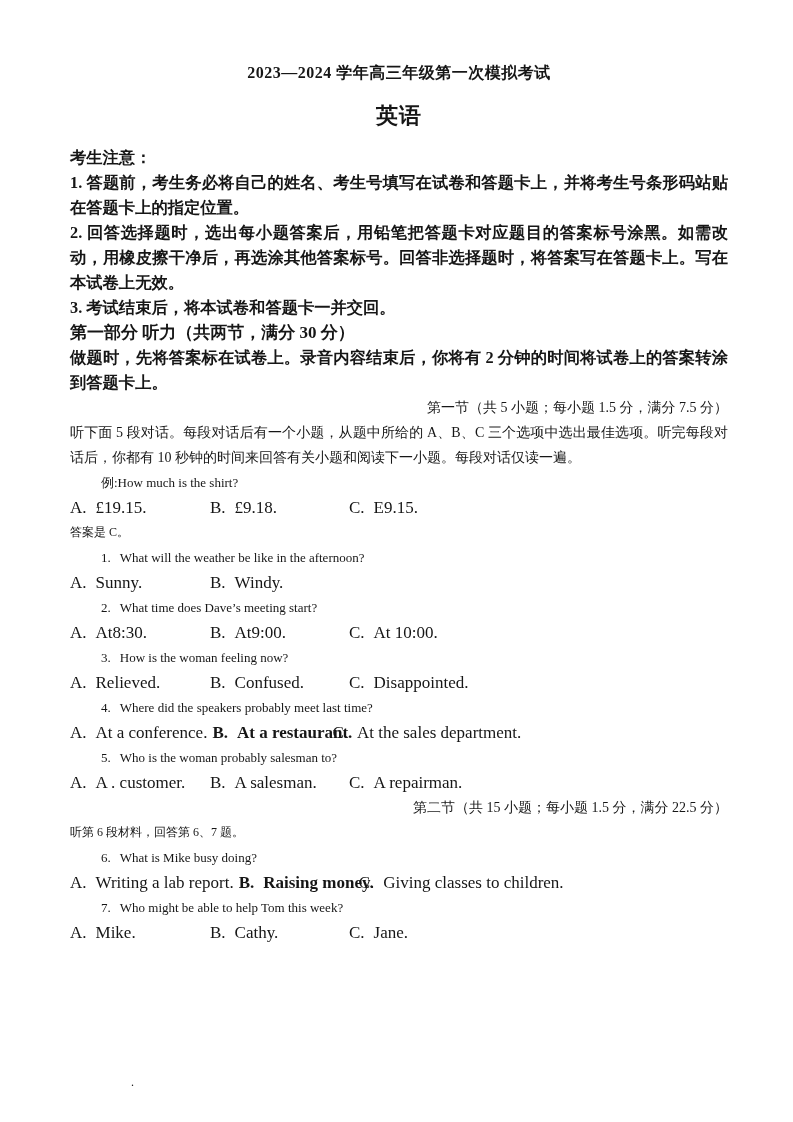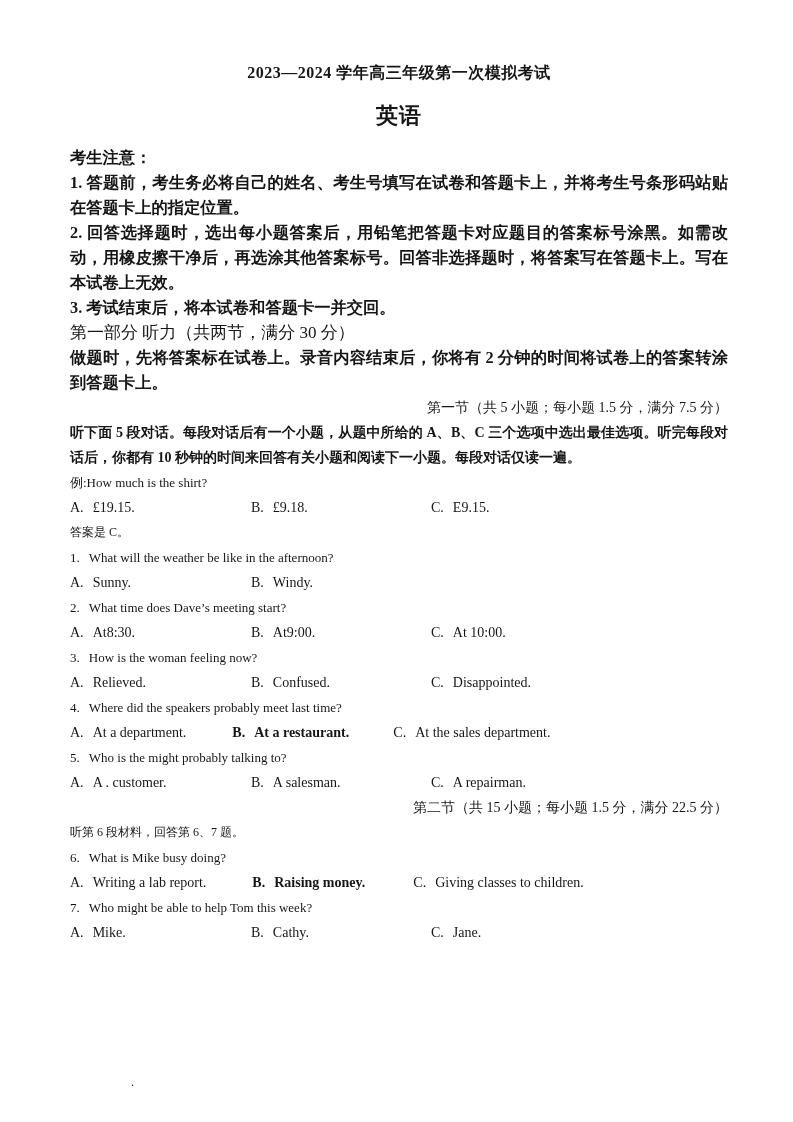--- a/index.html
+++ b/index.html
@@ -14,28 +14,28 @@
     letter-spacing:0.5px;margin:0;
   }
   .doc-subject{
     text-align:center;font-size:22px;font-weight:bold;line-height:27px;
     letter-spacing:1px;margin:16px 0 0 0;
   }
   .content{width:658px;margin-top:16px;}
   .ln{line-height:25px;margin:0;}
   .notice-heading{font-size:16.3px;font-weight:bold;}
   .notice-item{font-size:16.3px;font-weight:bold;text-align:justify;}
-  .part-heading{font-size:17px;font-weight:normal;}
+  .part-heading{font-size:17px;font-weight:bold;}
   .part-intro{font-size:16.3px;font-weight:bold;text-align:justify;}
   .sec-heading{font-size:14px;text-align:right;}
-  .sec-intro{font-size:14px;text-align:justify;font-weight:bold;}
+  .sec-intro{font-size:14px;text-align:justify;}
   .cn-note{font-size:12px;}
-  .q-line{font-size:13px;}
+  .q-line{font-size:13px;margin-left:31px;}
   .q-num{display:inline-block;margin-right:9px;}
-  .opt-row{font-size:14px;display:flex;line-height:25px;gap:41px;}
+  .opt-row{font-size:17px;display:flex;line-height:25px;}
   .opt{white-space:nowrap;}
   .opt-a{width:140px;flex:0 0 auto;}
   .opt-b{width:139px;flex:0 0 auto;}
   .opt-c{flex:1 1 auto;}
   .opt-row.tight .opt-a{width:auto;margin-right:5px;}
   .opt-row.tight .opt-b{width:120px;font-weight:bold;}
   .opt-letter{display:inline-block;margin-right:9px;}
   .footer-mark{
     position:absolute;left:131px;top:1076px;font-size:12px;line-height:12px;
   }
@@ -84,26 +84,26 @@
 
     <p class="ln q-line"><span class="q-num">3.</span><span>How is the woman feeling now?</span></p>
     <div class="opt-row">
       <span class="opt opt-a"><span class="opt-letter">A.</span><span>Relieved.</span></span>
       <span class="opt opt-b"><span class="opt-letter">B.</span><span>Confused.</span></span>
       <span class="opt opt-c"><span class="opt-letter">C.</span><span>Disappointed.</span></span>
     </div>
 
     <p class="ln q-line"><span class="q-num">4.</span><span>Where did the speakers probably meet last time?</span></p>
     <div class="opt-row tight">
-      <span class="opt opt-a"><span class="opt-letter">A.</span><span>At a department.</span></span>
+      <span class="opt opt-a"><span class="opt-letter">A.</span><span>At a conference.</span></span>
       <span class="opt opt-b"><span class="opt-letter">B.</span><span>At a restaurant.</span></span>
       <span class="opt opt-c"><span class="opt-letter">C.</span><span>At the sales department.</span></span>
     </div>
 
-    <p class="ln q-line"><span class="q-num">5.</span><span>Who is the might probably talking to?</span></p>
+    <p class="ln q-line"><span class="q-num">5.</span><span>Who is the woman probably salesman to?</span></p>
     <div class="opt-row">
       <span class="opt opt-a"><span class="opt-letter">A.</span><span>A . customer.</span></span>
       <span class="opt opt-b"><span class="opt-letter">B.</span><span>A salesman.</span></span>
       <span class="opt opt-c"><span class="opt-letter">C.</span><span>A repairman.</span></span>
     </div>
 
     <p class="ln sec-heading">第二节（共 15 小题；每小题 1.5 分，满分 22.5 分）</p>
     <p class="ln cn-note">听第 6 段材料，回答第 6、7 题。</p>
 
     <p class="ln q-line"><span class="q-num">6.</span><span>What is Mike busy doing?</span></p>

